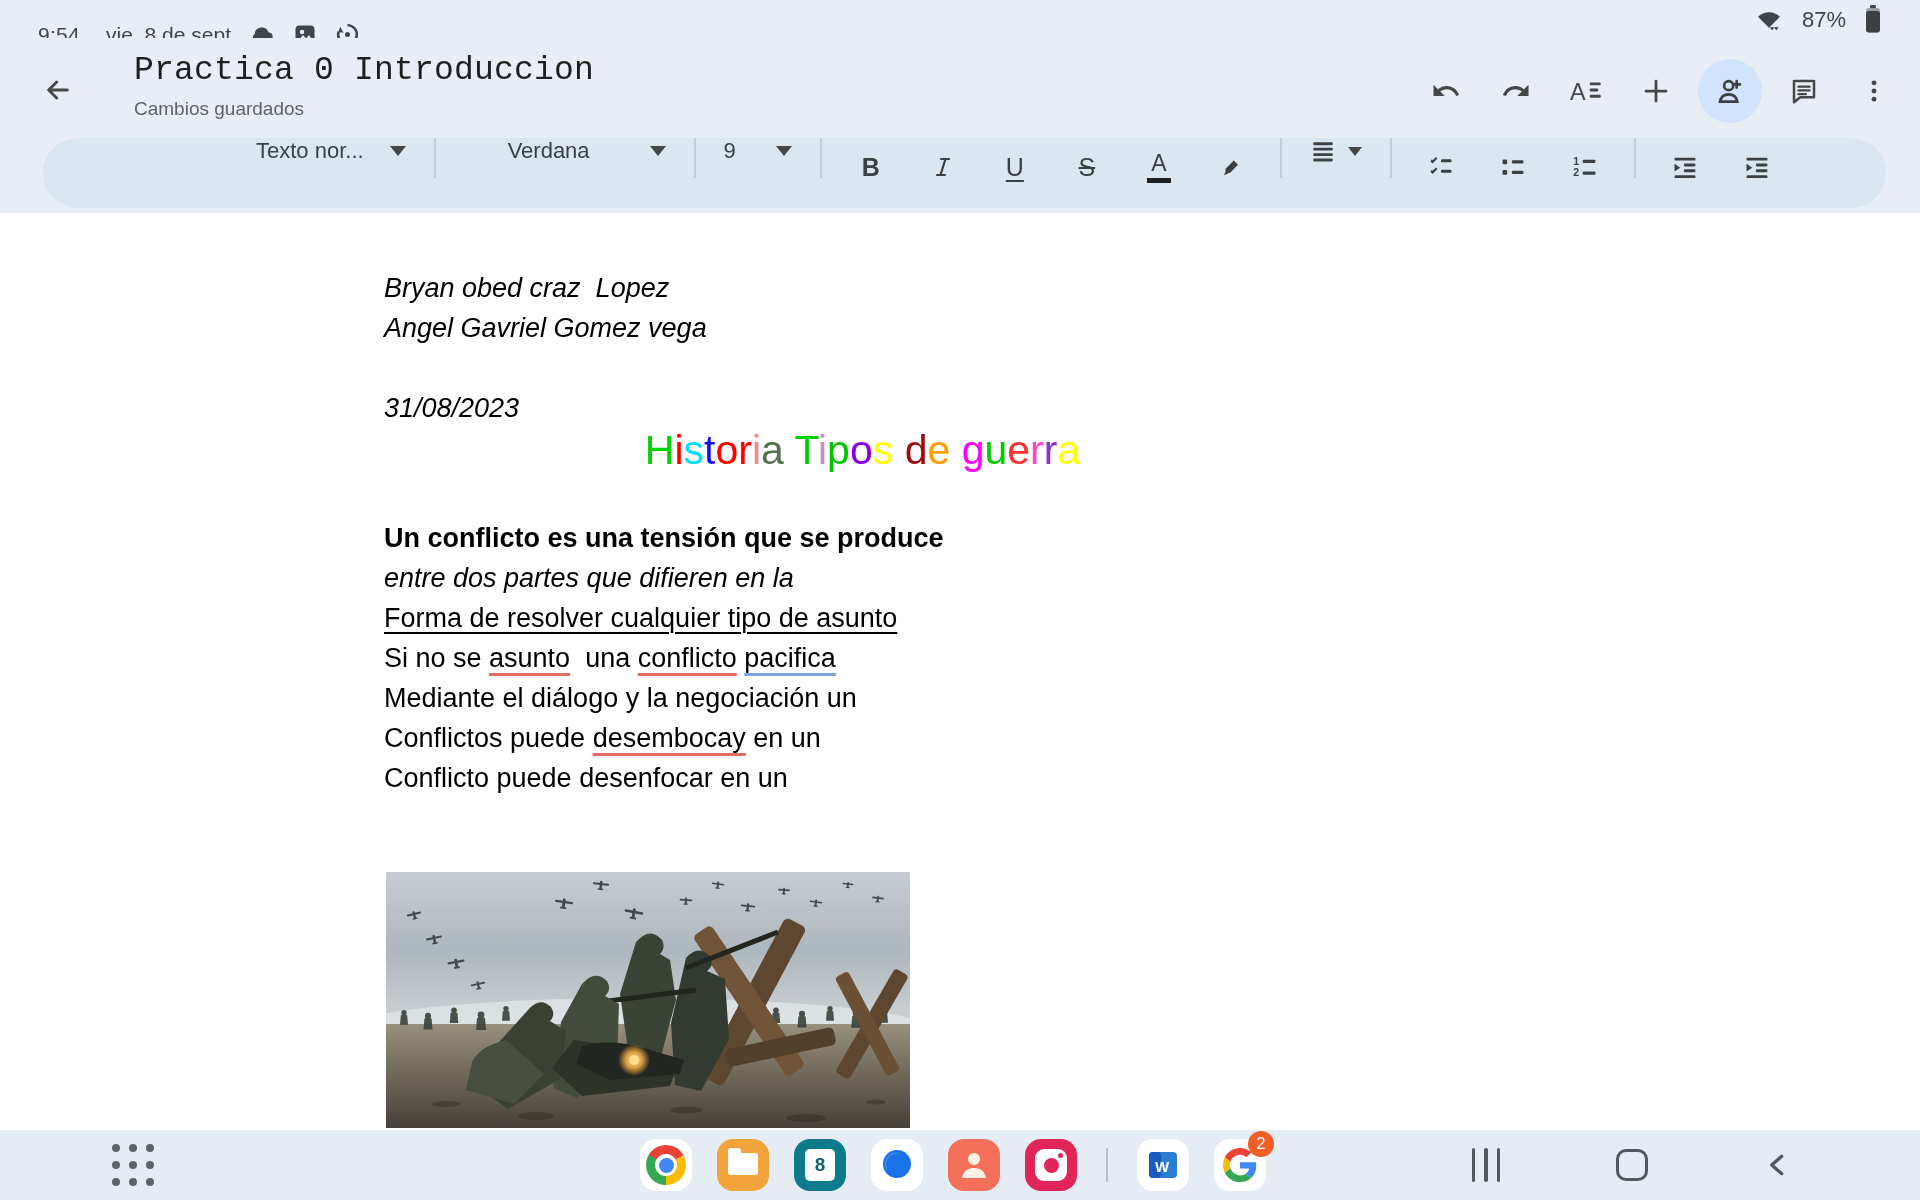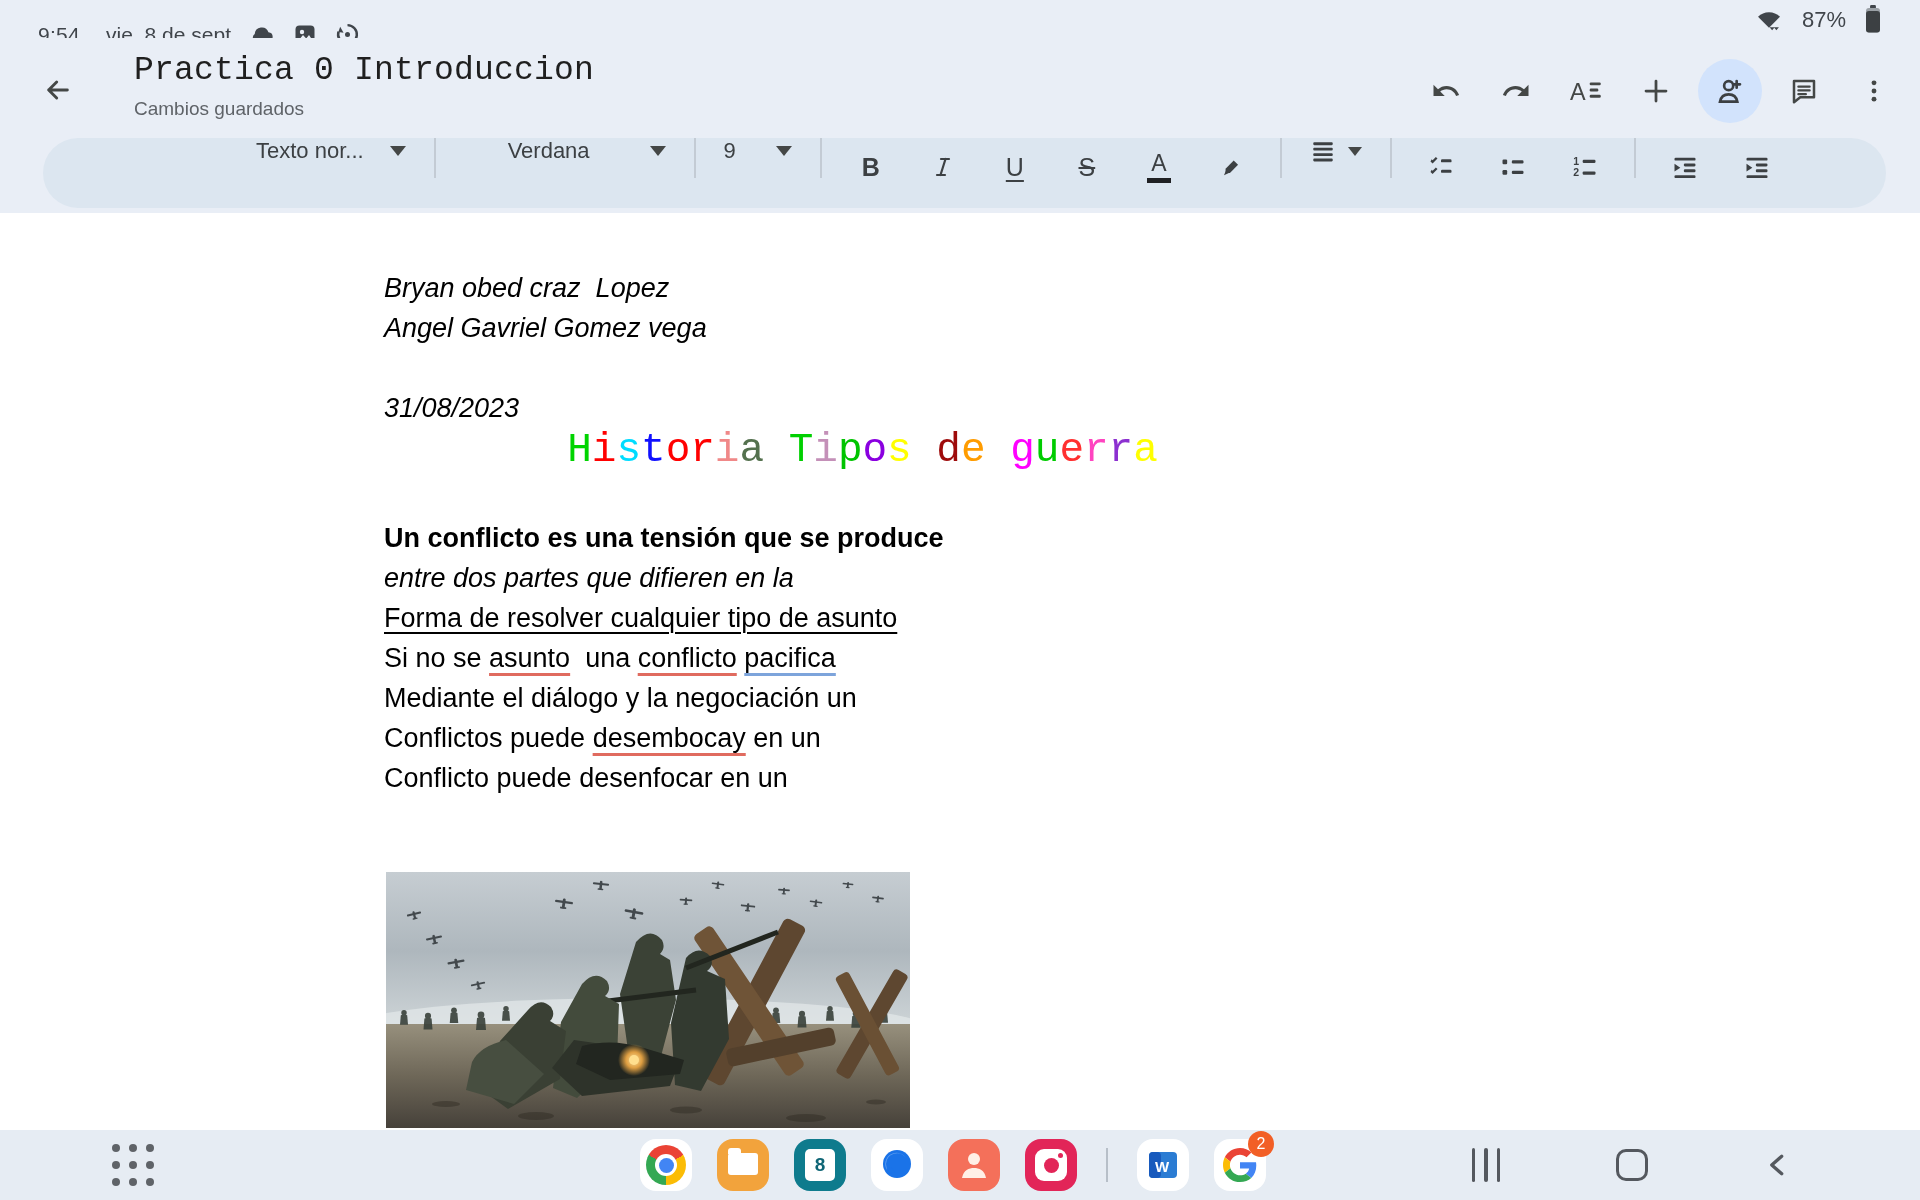--- a/index.html
+++ b/index.html
@@ -41,21 +41,21 @@
   .tb-a{display:flex;flex-direction:column;align-items:center;line-height:1;}
   .tb-a .bar{width:24px;height:5px;background:#202124;margin-top:3px;}
 
   
   .doc-canvas{position:absolute;top:213px;left:0;width:1920px;height:917px;background:#ffffff;cursor:text;}
   .intro-lines{position:absolute;left:384px;top:55px;}
   .doc-line{font-size:27px;line-height:40px;color:#000;white-space:pre-wrap;}
   .italic{font-style:italic;}
   .bold{font-weight:bold;}
   .uline{text-decoration:underline;text-decoration-thickness:2px;text-underline-offset:5px;}
-  .colored-title{position:absolute;left:0;top:211px;width:1725px;text-align:center;font-size:41px;line-height:52px;white-space:pre;font-family:Liberation Mono, monospace;}
+  .colored-title{position:absolute;left:0;top:211px;width:1725px;text-align:center;font-size:41px;line-height:52px;white-space:pre;}
   .body-lines{position:absolute;left:384px;top:305px;}
   .mark-red{text-decoration:underline;text-decoration-color:#e06b5f;text-decoration-thickness:3px;text-underline-offset:6px;}
   .mark-blue{text-decoration:underline;text-decoration-color:#7da4db;text-decoration-thickness:3px;text-underline-offset:6px;}
   .war-image{position:absolute;left:386px;top:659px;width:524px;height:256px;overflow:hidden;cursor:pointer;}
 
   
   .taskbar{position:absolute;bottom:0;left:0;width:1920px;height:70px;background:#e6ecf3;display:flex;align-items:center;}
   .drawer{position:absolute;left:112px;top:14px;display:grid;grid-template-columns:repeat(3,1fr);gap:9px;cursor:pointer;}
   .drawer i{width:8px;height:8px;border-radius:50%;background:#5f6368;}
   .apps{position:absolute;left:640px;top:9px;display:flex;align-items:center;gap:25px;}

